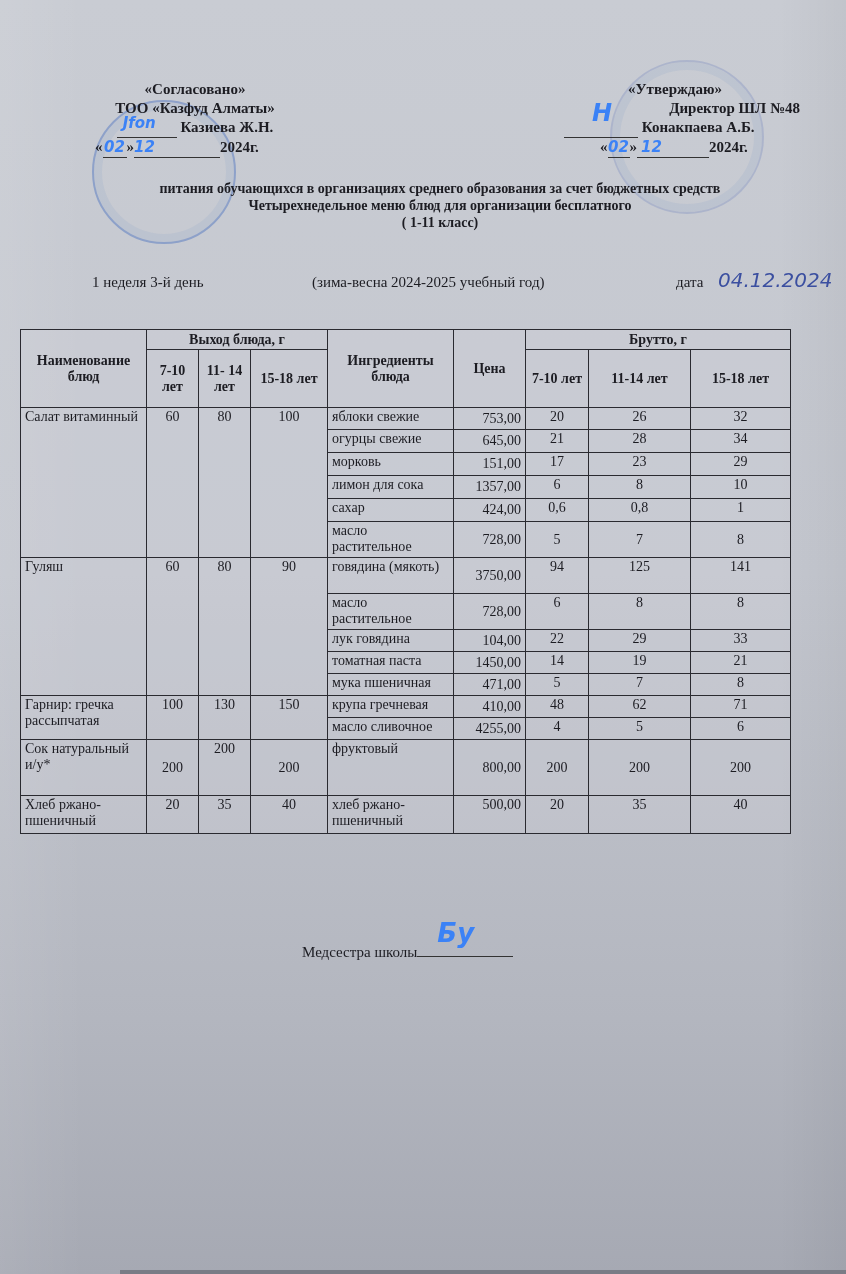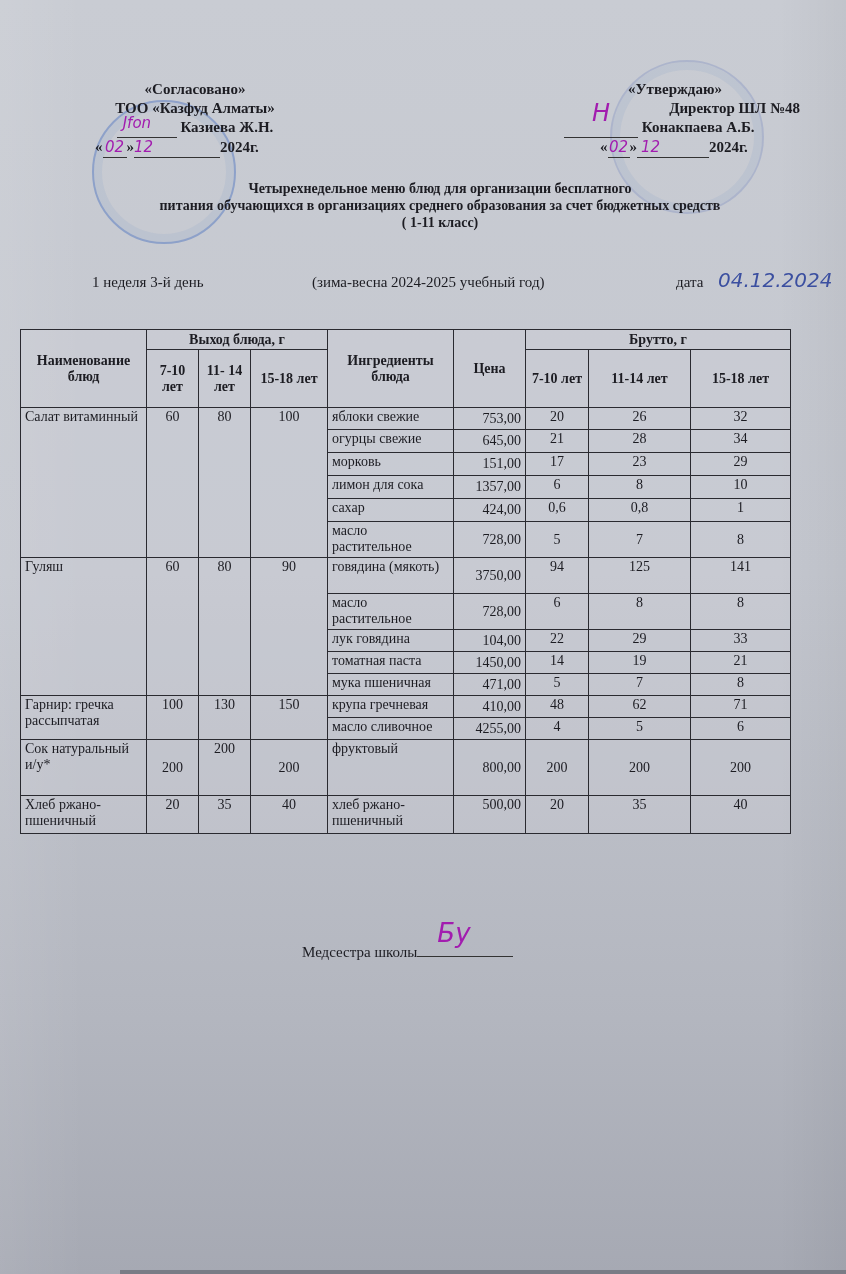--- a/index.html
+++ b/index.html
@@ -19,21 +19,21 @@
       position: absolute; left: 95px; top: 80px; width: 200px;
       font-weight: bold; font-size: 15px; line-height: 19px; text-align: center;
     }
     .head-left .line { white-space: nowrap; }
     .head-right {
       position: absolute; left: 600px; top: 80px; width: 200px;
       font-weight: bold; font-size: 15px; line-height: 19px;
     }
     .head-right .line { white-space: nowrap; }
     .sig-under { display: inline-block; border-bottom: 1px solid #333; }
-    .pen { color: #a21caf; font-family: "DejaVu Sans", sans-serif; font-style: italic; font-weight: normal; }
+    .pen { color: #3b82f6; font-family: "DejaVu Sans", sans-serif; font-style: italic; font-weight: bold; }
     .stamp {
       position: absolute; border-radius: 50%;
       border: 2px solid rgba(70,110,190,0.45);
       box-shadow: inset 0 0 0 8px rgba(70,110,190,0.08);
     }
     .stamp-left { left: 92px; top: 100px; width: 140px; height: 140px; }
     .stamp-right { left: 610px; top: 60px; width: 150px; height: 150px; border-color: rgba(110,130,190,0.3); }
     .title {
       position: absolute; left: 60px; width: 760px; top: 180px;
       text-align: center; font-weight: bold; font-size: 14px; line-height: 17px;
@@ -85,22 +85,22 @@
   <div class="line" style="padding-left:28px;">«Утверждаю»</div>
   <div class="line" style="padding-left:20px;text-align:right;">Директор ШЛ №48</div>
   <div class="line" style="margin-left:-36px;">
     <span class="sig-under" style="width:74px;display:inline-block;position:relative;"><span class="pen" style="position:absolute;left:28px;top:-14px;font-size:24px;">H</span>&nbsp;</span>
     <span>Конакпаева А.Б.</span>
   </div>
   <div class="line" style="">«<span class="sig-under pen" style="width:22px;text-align:center;">02</span>»<span class="sig-under pen" style="width:68px;text-align:left;padding-left:4px;">12</span><span>2024г.</span></div>
 </div>
 
 <div class="title">
+  <div>питания обучающихся в организациях среднего образования за счет бюджетных средств</div>
   <div>Четырехнедельное меню блюд для организации бесплатного</div>
-  <div>питания обучающихся в организациях среднего образования за счет бюджетных средств</div>
   <div>( 1-11 класс)</div>
 </div>
 
 <div class="subrow week">1 неделя 3-й день</div>
 <div class="subrow season">(зима-весна 2024-2025 учебный год)</div>
 <div class="subrow date-label">дата</div>
 <div class="date-val">04.12.2024</div>
 
 <table class="menu">
   <colgroup>

